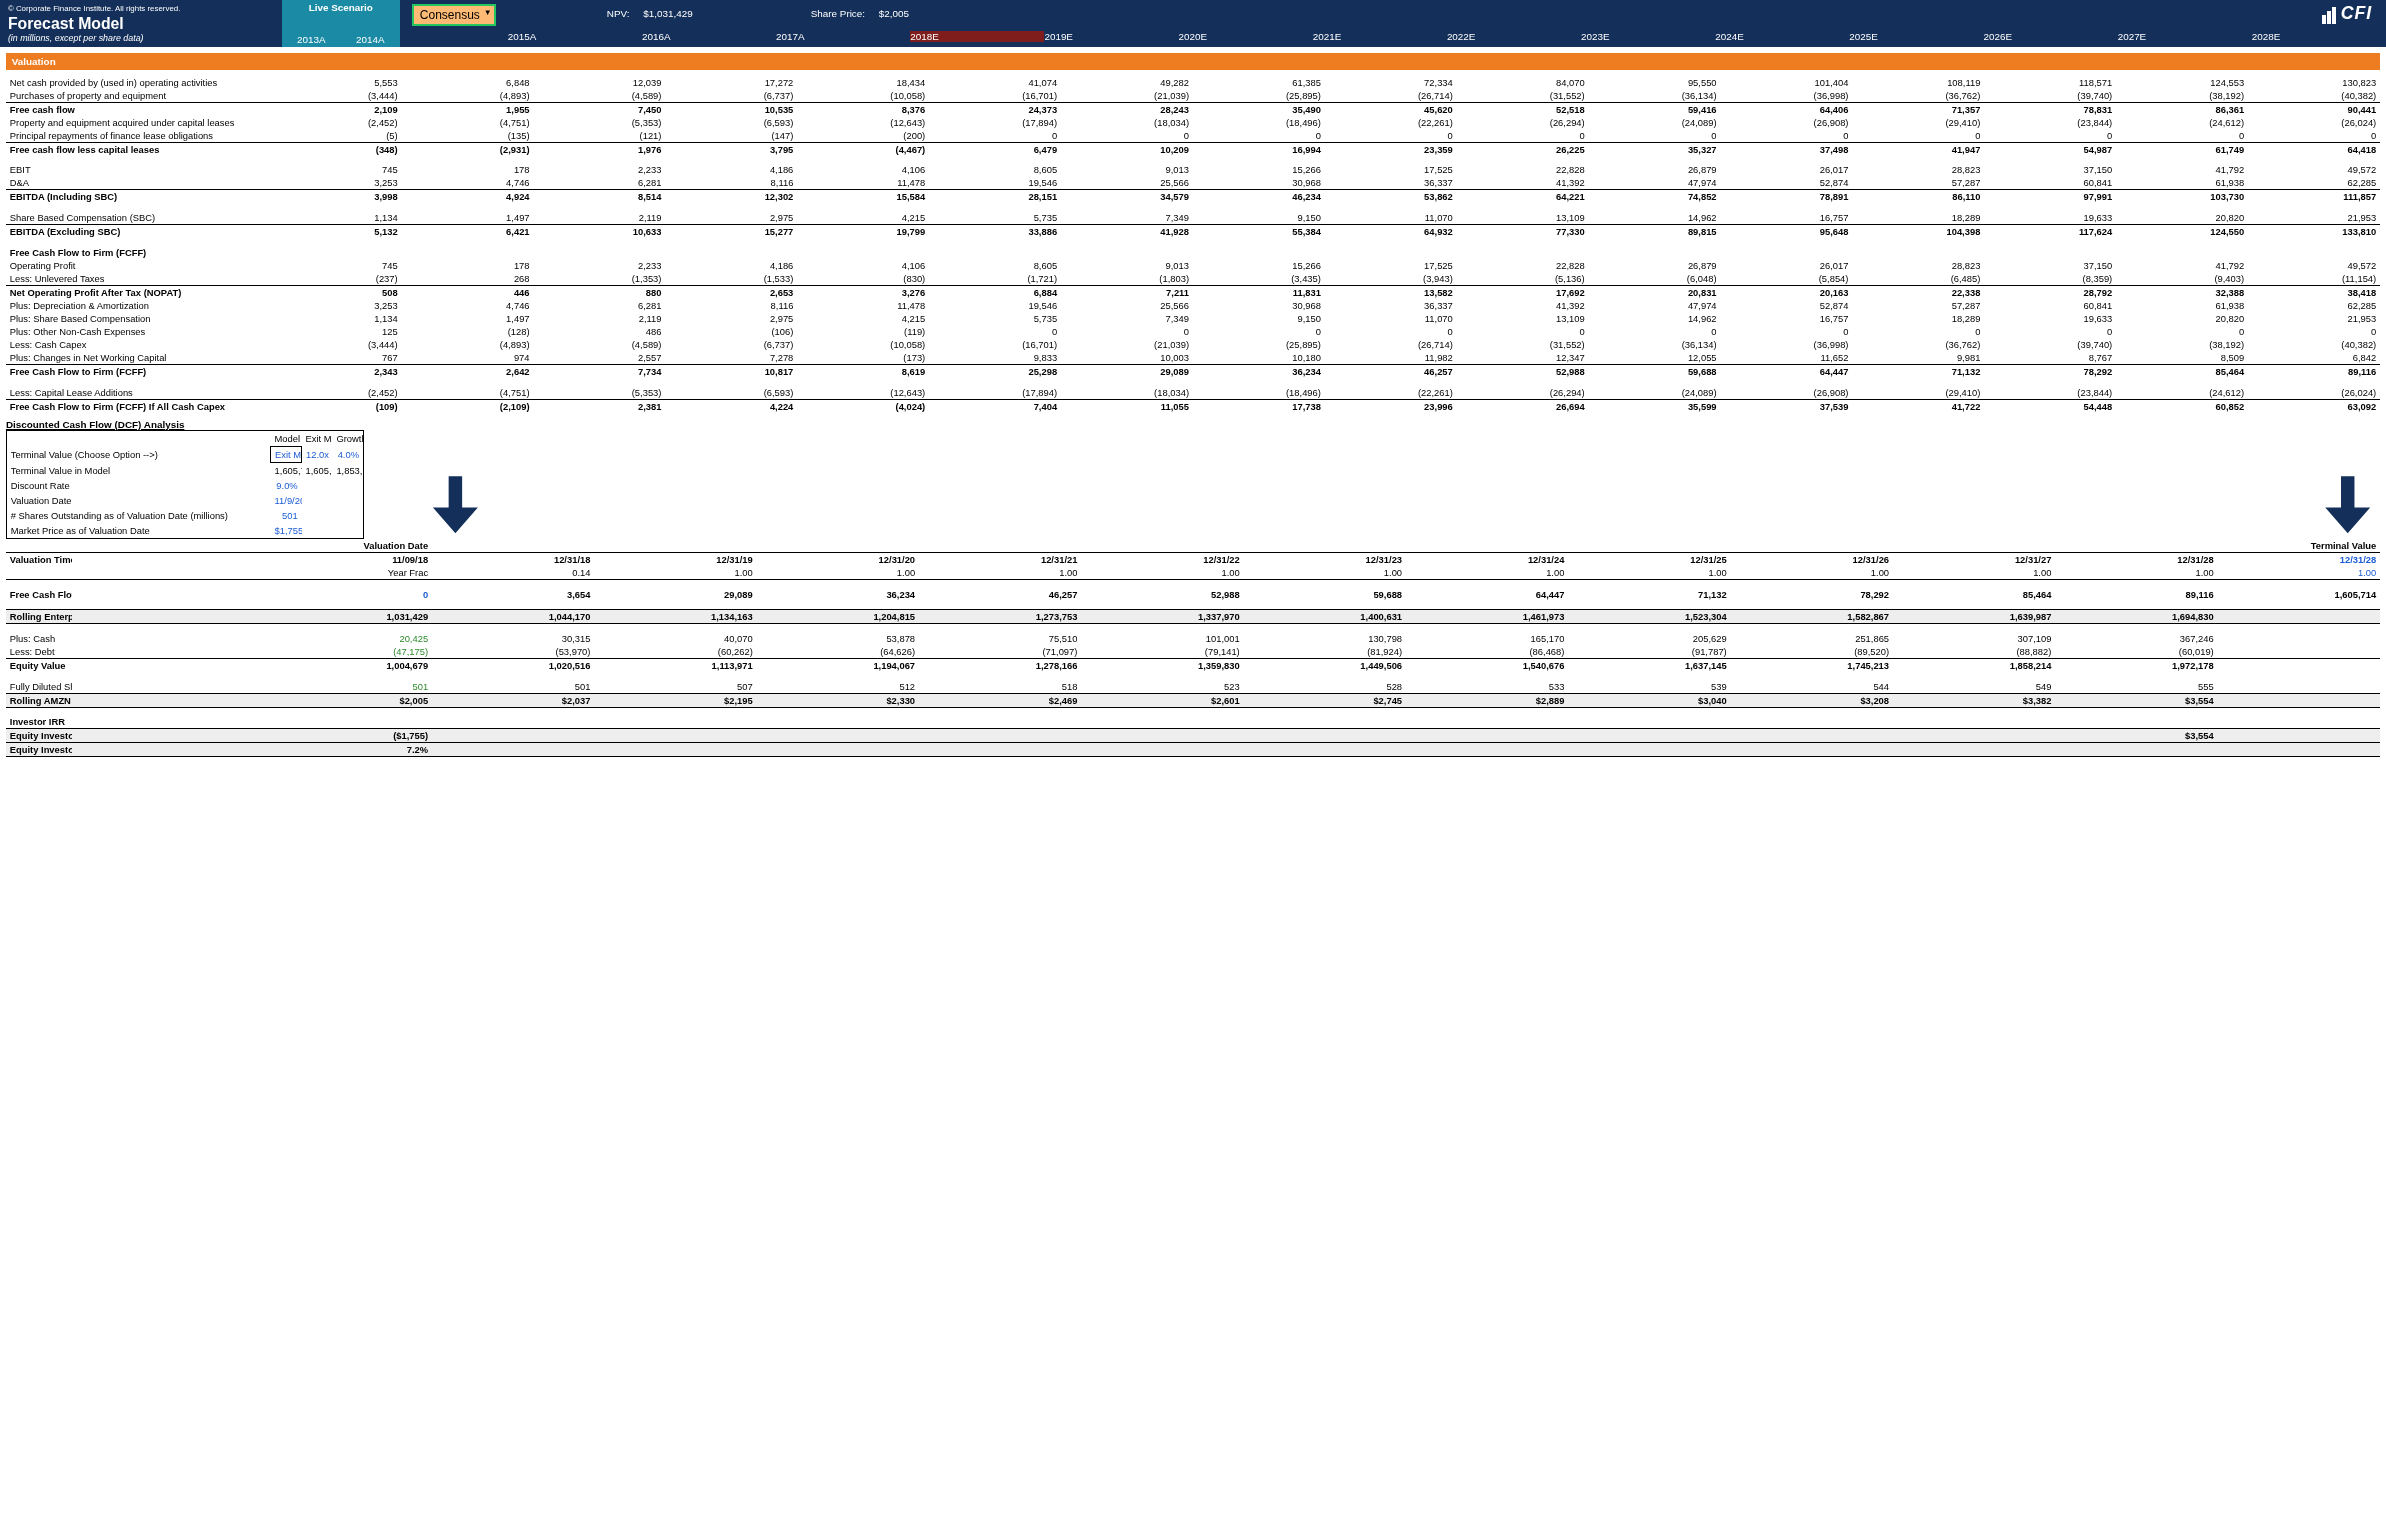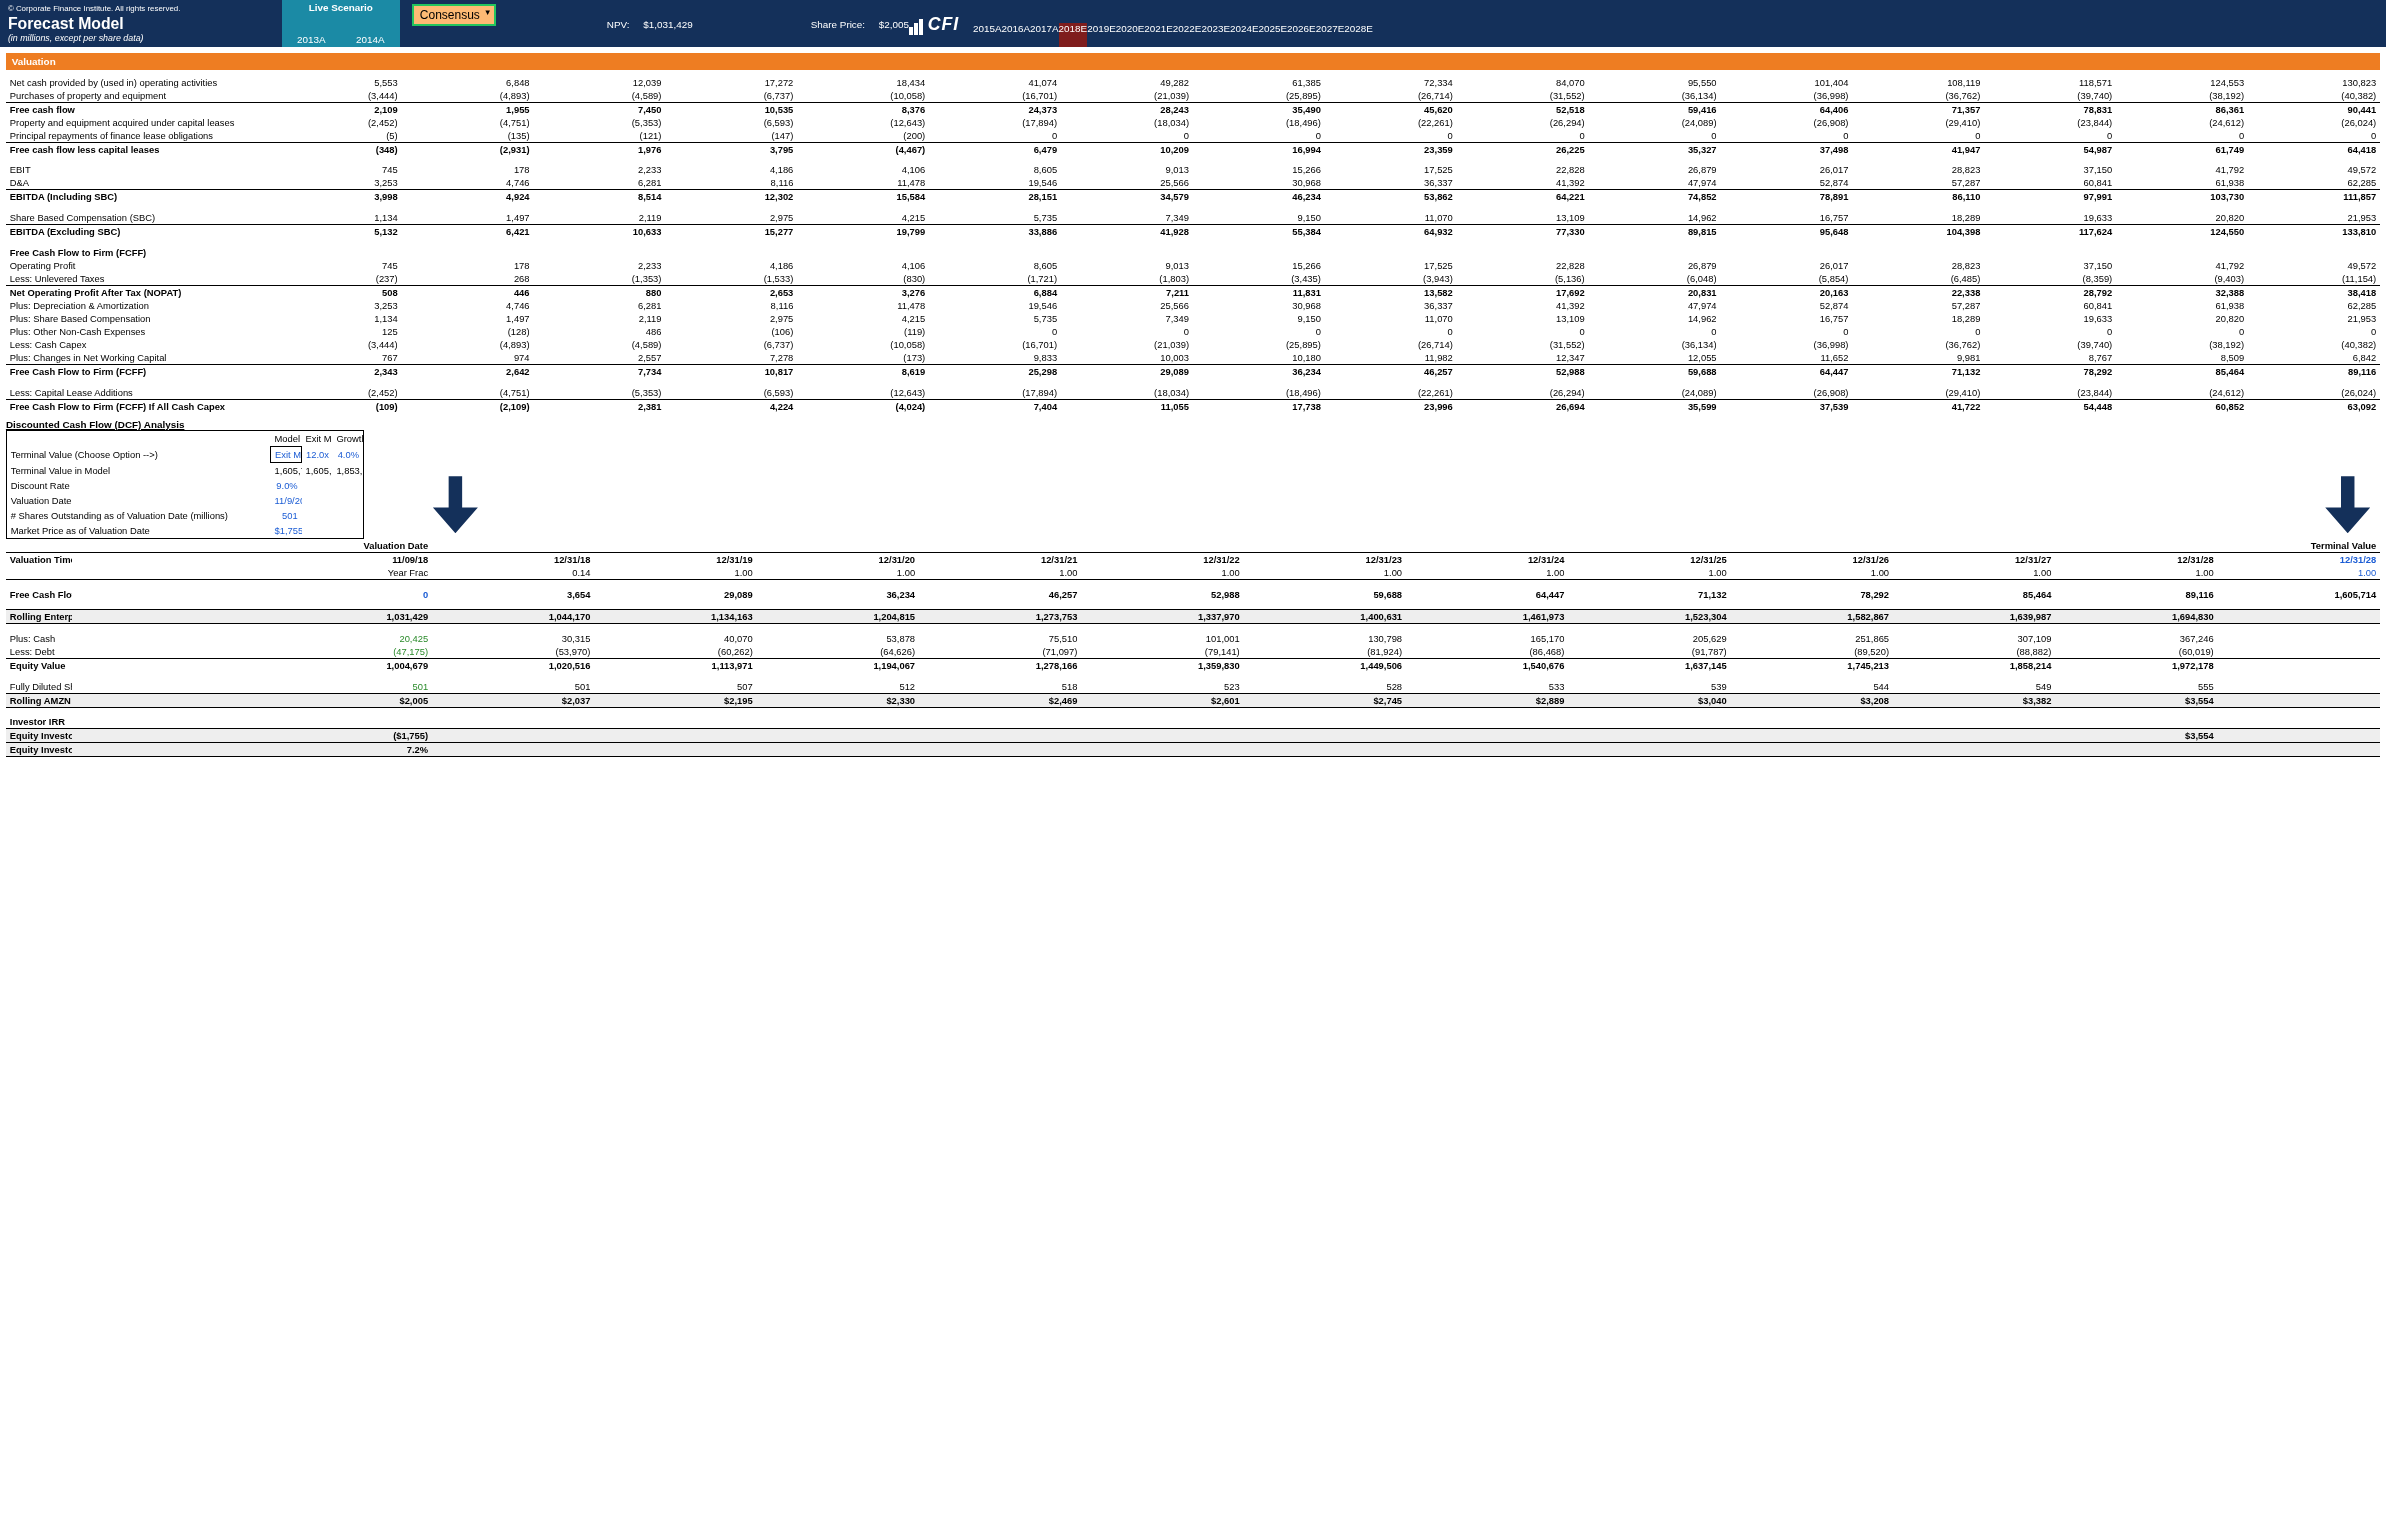--- a/index.html
+++ b/index.html
@@ -5,21 +5,21 @@
 html,body{margin:0;padding:0;font-family:Arial,Helvetica,sans-serif;font-size:9.9px;color:#000;background:#fff}
 .hdr{background:#14305a;color:#fff;display:flex;align-items:stretch}
 .hdr-left{flex:0 0 266px;padding:3.9px 7.9px}
 .hdr-left .copy{font-size:7.9px}
 .hdr-left .title{font-size:15.8px;font-weight:bold;margin-top:2px}
 .hdr-left .sub{font-size:8.9px;font-style:italic}
 .hdr-scen{background:#1b8aa5;flex:0 0 118px;display:flex;flex-direction:column;align-items:center;justify-content:space-between;padding:2px 0}
 .hdr-drop{background:#14305a;flex:0 0 108px;display:flex;align-items:flex-start;justify-content:center;padding-top:3.9px}
 .dropdown{background:#fdba74;color:#000;padding:2px 13.8px 2px 5.9px;font-size:12px;position:relative;border:2px solid #22c55e}
 .dropdown:after{content:"▼";position:absolute;right:2px;top:2px;font-size:7.9px}
-.hdr-rest{flex:1;display:flex;}
+.hdr-rest{flex:1;display:flex;flex-direction:column}
 .hdr-top{display:flex;justify-content:space-between;align-items:center;padding:3px 13.8px 0 99px}
 .hdr-kv{display:flex;gap:118px}
 .kv{display:flex;gap:13.8px}
 .kv .k{font-weight:normal}
 .logo{font-weight:bold;font-size:17.7px;font-style:italic;letter-spacing:1px}
 .logo .bars{display:inline-block;margin-right:3.9px}
 .logo .bars span{display:inline-block;width:3.9px;background:#fff;margin-right:1px;vertical-align:bottom}
 
 .content{padding:0 5.9px 11.8px 5.9px}
 .bar-orange{background:#ee7d22;color:#fff;font-weight:bold;padding:3px 5.9px;margin:5.9px 0}
@@ -66,21 +66,21 @@
             <span class="k">NPV:</span>
             <span>$1,031,429</span>
           </div>
     <div class="kv">
             <span class="k">Share Price:</span>
             <span>$2,005</span>
           </div>
    </div>
    <div class="logo"><span class="bars"><span style="height:8.9px"></span><span style="height:12.8px"></span><span style="height:16.7px"></span></span><span>CFI</span></div>
   </div>
-  <div style="display:flex;margin-top:23px">
+  <div style="display:flex;margin-top:7px">
    <div style="flex:0 0 0px"></div>
    <div style="display:flex;flex:1">
     <div class="ycell" style="flex:1">2015A</div>
     <div class="ycell" style="flex:1">2016A</div>
     <div class="ycell" style="flex:1">2017A</div>
     <div class="ycell" style="flex:1;background:#7f1d1d">2018E</div>
     <div class="ycell" style="flex:1">2019E</div>
     <div class="ycell" style="flex:1">2020E</div>
     <div class="ycell" style="flex:1">2021E</div>
     <div class="ycell" style="flex:1">2022E</div>

